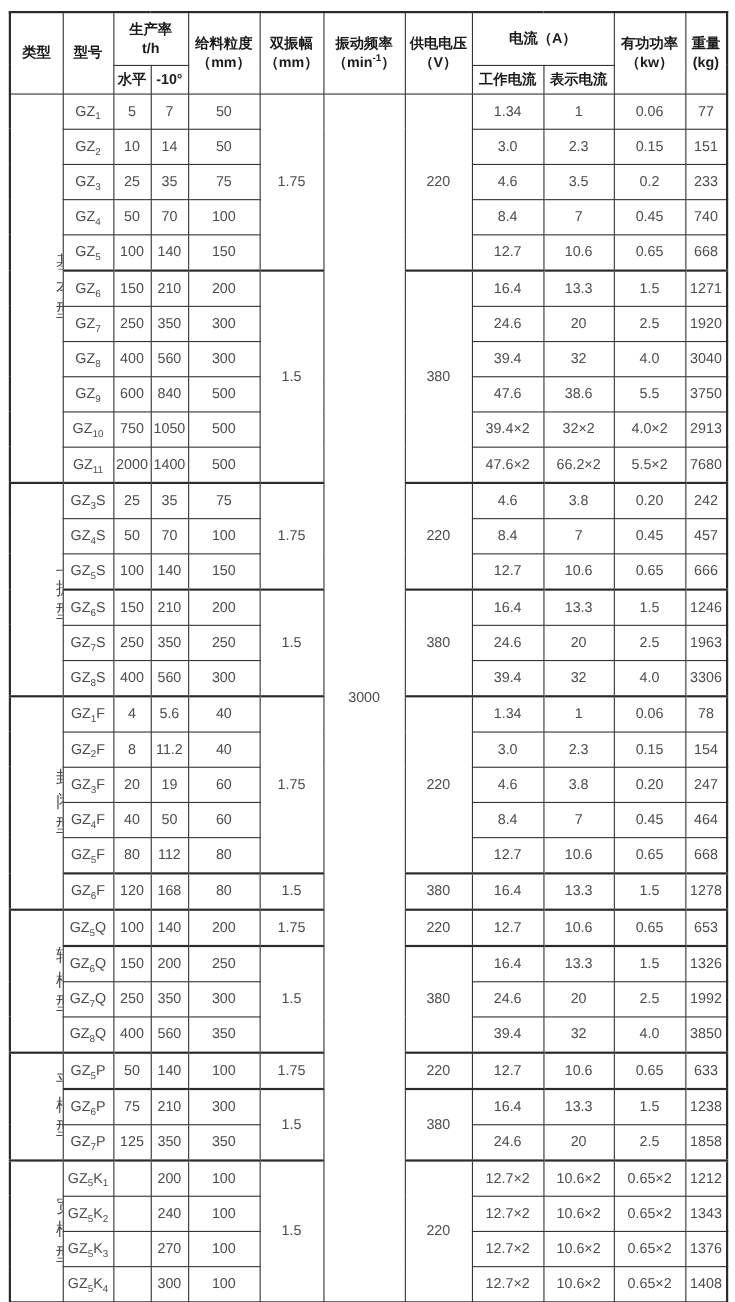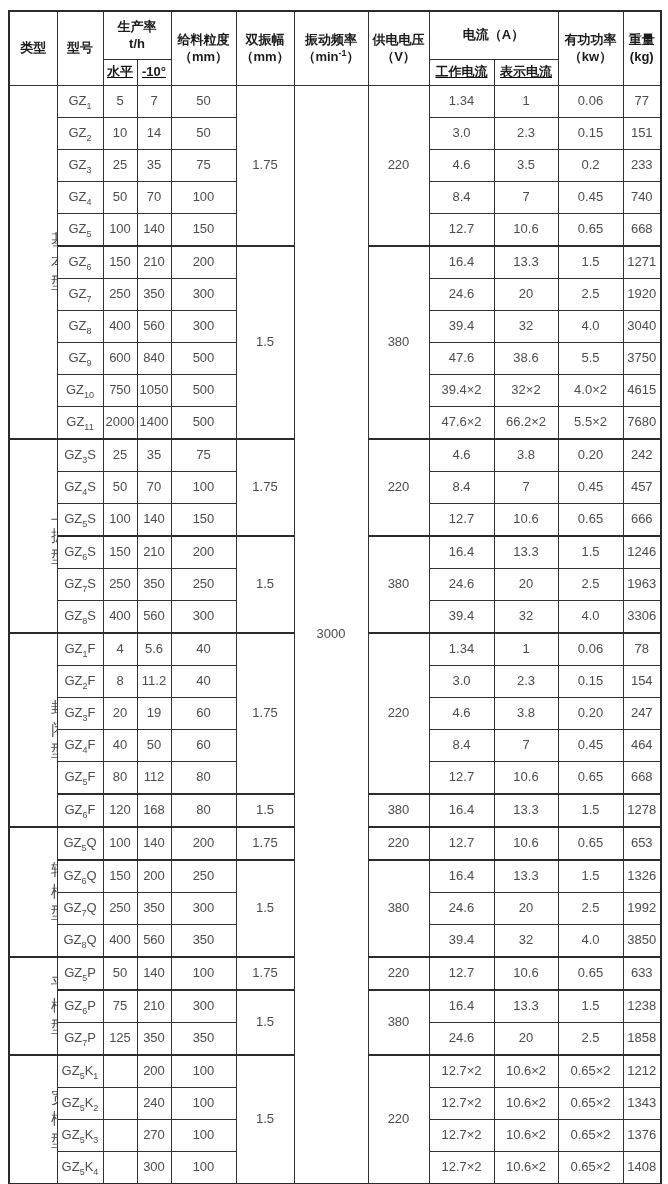--- a/index.html
+++ b/index.html
@@ -19,21 +19,21 @@
     padding:0 1px;
     overflow:hidden;
     line-height:1.35;
   }
   thead th{
     color:#1a1a1a;
     font-weight:bold;
     font-size:13px;
   }
   thead tr.h1{height:48px;}
-  thead tr.h2{height:26px;text-decoration:underline;}
+  thead tr.h2{height:26px;}
   tbody td{
     color:#4d4d4d;
     font-size:13px;
     height:31px;
   }
   tbody td.type{
     color:#4d4d4d;
     font-size:16px;
     letter-spacing:0;
     padding-left:41px;
@@ -199,21 +199,21 @@
         <td>3750</td>
       </tr>
       <tr>
         <td>GZ<sub>10</sub></td>
         <td>750</td>
         <td>1050</td>
         <td>500</td>
         <td>39.4×2</td>
         <td>32×2</td>
         <td>4.0×2</td>
-        <td>4615</td>
+        <td>2913</td>
       </tr>
       <tr>
         <td>GZ<sub>11</sub></td>
         <td>2000</td>
         <td>1400</td>
         <td>500</td>
         <td>47.6×2</td>
         <td>66.2×2</td>
         <td>5.5×2</td>
         <td>7680</td>

